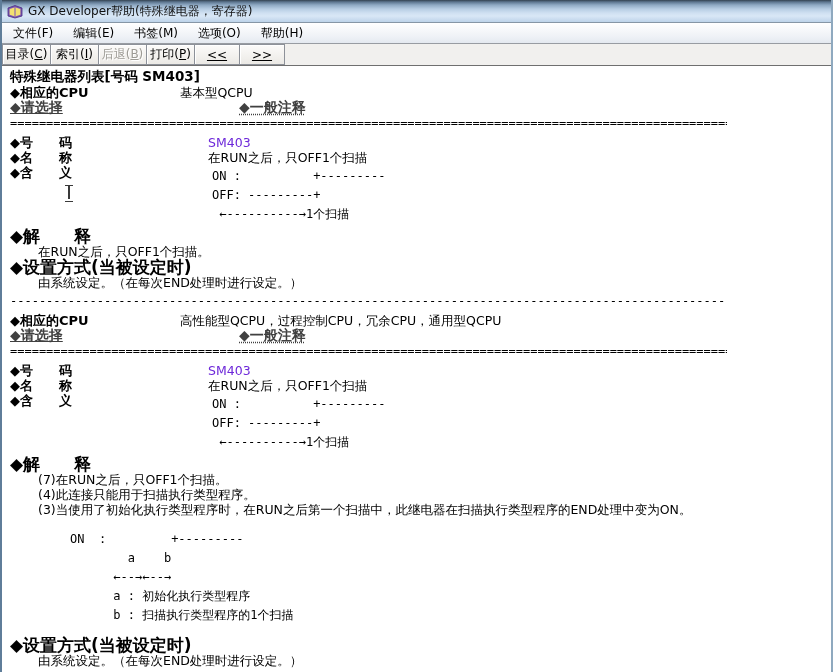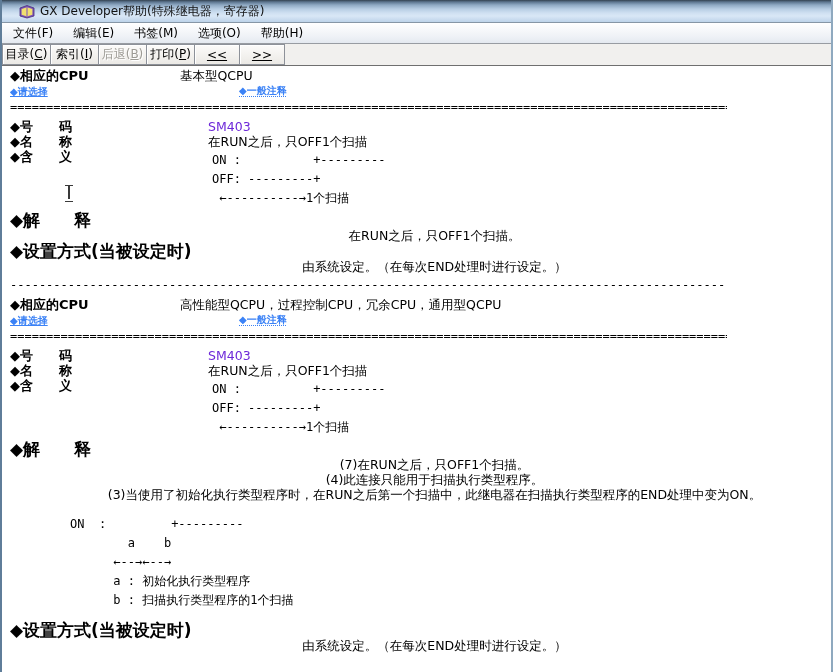--- a/index.html
+++ b/index.html
@@ -4,21 +4,21 @@
 <style>
   html,body{margin:0;padding:0;background:#fff;}
   .window{
     position:relative;width:833px;height:672px;box-sizing:border-box;
     border-left:2px solid #5f7d99;border-right:2px solid #8fa9bf;
     font-family:"DejaVu Sans","Liberation Sans",sans-serif;
     background:#fff;overflow:hidden;
   }
   
   .titlebar{
-    height:22px;display:flex;align-items:center;gap:5px;padding-left:17px;
+    height:22px;display:flex;align-items:center;gap:5px;padding-left:5px;
     background:linear-gradient(180deg,#33414f 0px,#5d7690 2px,#8fa9c3 5px,
       #b7cde3 9px,#cfe0f1 13px,#d9e7f6 16px,#bdd3e9 22px);
     border-bottom:1px solid #8696a6;
   }
   .title-text{font-size:12px;color:#111;white-space:nowrap;}
   .title-icon{width:16px;height:15px;display:inline-block;flex:none;}
   
   .menubar{
     height:20px;display:flex;align-items:flex-start;padding-left:1px;
     background:linear-gradient(180deg,#ffffff,#eef1f6 70%,#e4e9f0);
@@ -45,25 +45,25 @@
   
   .content{padding:2px 0 0 8px;font-size:12.5px;line-height:15px;color:#000;}
   .page-title{font-size:13.5px;font-weight:bold;line-height:17px;}
   .trow{display:flex;line-height:15px;}
   .lab{width:198px;flex:none;font-weight:bold;font-size:13px;}
   .lab-cpu{width:170px;flex:none;font-weight:bold;font-size:13px;}
   .val{white-space:nowrap;}
   .red{color:#6d28d9;}
   .links{display:flex;line-height:15px;}
   .links .cell1{width:229px;flex:none;}
-  .green-link{color:#3b82f6;font-weight:bold;font-size:10px;cursor:pointer;
+  .green-link{color:#404040;font-weight:bold;font-size:14px;cursor:pointer;
     text-decoration:underline;}
   .green-link.dotted{text-decoration:underline dotted;text-underline-offset:2px;}
   .h{font-weight:bold;font-size:17px;line-height:16px;}
-  .indent{padding-left:28px;white-space:nowrap;text-align:center;}
+  .indent{padding-left:28px;white-space:nowrap;}
   pre.diag{margin:4px;font:12px/15px "DejaVu Sans Mono","Liberation Mono",monospace;white-space:pre;}
   .sep{width:717px;overflow:hidden;white-space:nowrap;
     font:12px/13px "DejaVu Sans Mono","Liberation Mono",monospace;}
   .sep.eq{margin:2px 0 5px 0;}
   .sep.dash{margin:5px 0 5px 0;}
   .diag-block2{margin:15px 0 0 56px;}
   .mt2{margin-top:2px;} .mt6{margin-top:6px;}
   .set2{margin-top:14px;}
   
   .ibeam{position:absolute;left:62px;top:184px;width:10px;height:17px;pointer-events:none;}
@@ -101,20 +101,21 @@
     <button class="tb-btn"><span>目录(</span><span class="key">C</span><span>)</span></button>
     <button class="tb-btn"><span>索引(</span><span class="key">I</span><span>)</span></button>
     <button class="tb-btn disabled"><span>后退(</span><span class="key">B</span><span>)</span></button>
     <button class="tb-btn"><span>打印(</span><span class="key">P</span><span>)</span></button>
     <button class="tb-btn nav"><span class="key">&lt;&lt;</span></button>
     <button class="tb-btn nav"><span class="key">&gt;&gt;</span></button>
   </div>
 
   <div class="content">
 
+    <div class="page-title">特殊继电器列表[号码 SM403]</div>
 
     <div class="trow">
       <span class="lab-cpu">◆相应的CPU</span>
       <span class="val">基本型QCPU</span>
     </div>
     <div class="links">
       <span class="cell1"><span class="green-link">◆请选择</span></span>
       <span class="green-link dotted">◆一般注释</span>
     </div>
     <div class="sep eq">====================================================================================================</div>

